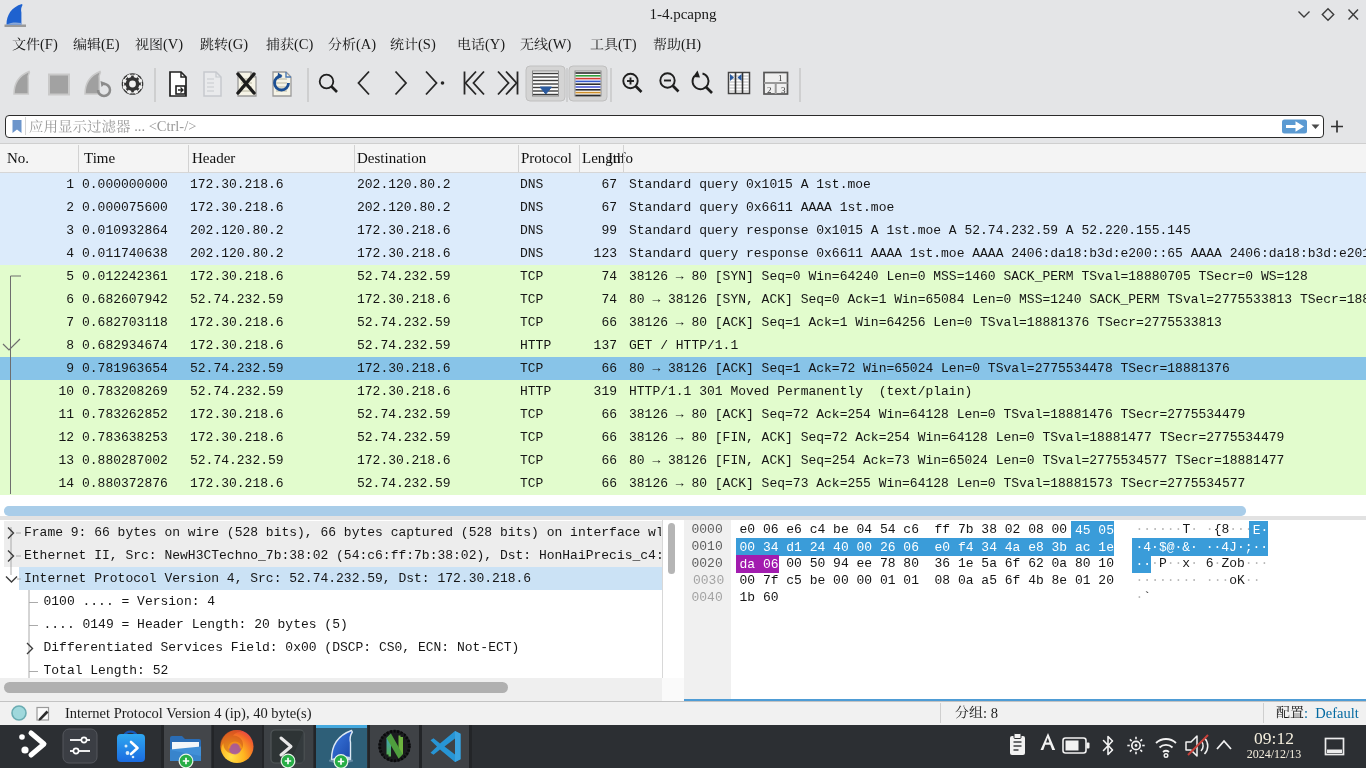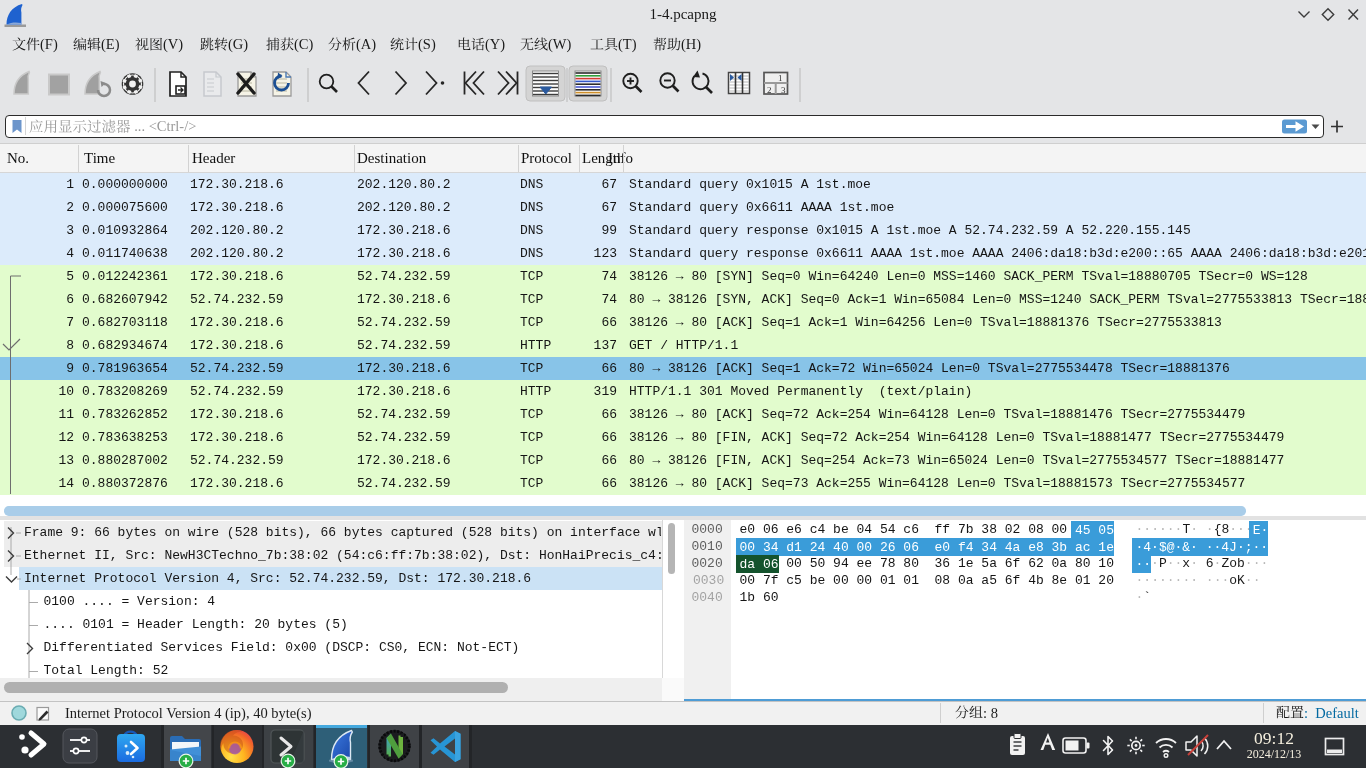--- a/index.html
+++ b/index.html
@@ -227,21 +227,21 @@
 </svg>
 <div class="abs" style="left:4px;top:506px;width:1242px;height:9.5px;border-radius:4.7px;background:#a9cde9"></div>
 <div class="abs" style="left:0;top:515.5px;width:1366px;height:4px;background:#e2e2e2"></div>
 <div class="abs" style="left:0;top:519.5px;width:683px;height:158.5px;background:#fff"></div>
 <div class="abs" style="left:4px;top:521px;width:658px;height:46px;background:#ededed"></div>
 <div class="abs" style="left:19px;top:567px;width:643px;height:23px;background:#cbe2f5"></div>
 <div class="abs mono" style="left:24px;top:521px;width:637px;height:23px;line-height:23px;overflow:hidden">Frame 9: 66 bytes on wire (528 bits), 66 bytes captured (528 bits) on interface wl</div>
 <div class="abs mono" style="left:24px;top:544px;width:637px;height:23px;line-height:23px;overflow:hidden">Ethernet II, Src: NewH3CTechno_7b:38:02 (54:c6:ff:7b:38:02), Dst: HonHaiPrecis_c4:</div>
 <div class="abs mono" style="left:24px;top:567px;width:637px;height:23px;line-height:23px;overflow:hidden">Internet Protocol Version 4, Src: 52.74.232.59, Dst: 172.30.218.6</div>
 <div class="abs mono" style="left:43.5px;top:590px;width:617.5px;height:23px;line-height:23px;overflow:hidden">0100 .... = Version: 4</div>
-<div class="abs mono" style="left:43.5px;top:613px;width:617.5px;height:23px;line-height:23px;overflow:hidden">.... 0101 = Header Length: 20 bytes (5)</div>
+<div class="abs mono" style="left:43.5px;top:613px;width:617.5px;height:23px;line-height:23px;overflow:hidden">.... 0149 = Header Length: 20 bytes (5)</div>
 <div class="abs mono" style="left:43.5px;top:636px;width:617.5px;height:23px;line-height:23px;overflow:hidden">Differentiated Services Field: 0x00 (DSCP: CS0, ECN: Not-ECT)</div>
 <div class="abs mono" style="left:43.5px;top:659px;width:617.5px;height:19px;line-height:23px;overflow:hidden">Total Length: 52</div>
 <svg class="abs" style="left:0;top:519.5px" width="45" height="159" viewBox="0 0 45 159">
 <line x1="11" y1="7" x2="11" y2="55" stroke="#aaa" stroke-width="1"></line>
 <line x1="29" y1="70" x2="29" y2="158" stroke="#aaa" stroke-width="1"></line>
 <line x1="29" y1="82.5" x2="38" y2="82.5" stroke="#aaa" stroke-width="1"></line>
 <line x1="29" y1="105.5" x2="38" y2="105.5" stroke="#aaa" stroke-width="1"></line>
 <line x1="29" y1="151.5" x2="38" y2="151.5" stroke="#aaa" stroke-width="1"></line>
 <line x1="16" y1="13" x2="21" y2="13" stroke="#aaa" stroke-width="1"></line>
 <line x1="16" y1="36" x2="21" y2="36" stroke="#aaa" stroke-width="1"></line>
@@ -258,21 +258,21 @@
 <div class="abs" style="left:4px;top:682px;width:504px;height:11px;border-radius:5.5px;background:#b0b0b0"></div>
 <div class="abs" style="left:683.5px;top:519.5px;width:682.5px;height:179.5px;background:#fff"></div>
 <div class="abs" style="left:683.5px;top:519.5px;width:47.5px;height:179.5px;background:#f0f0f0"></div>
 <div class="abs mono" style="left:691.5px;top:521px;line-height:17px;color:#5f5f5f">0000</div>
 <div class="abs mono" style="left:691.5px;top:538px;line-height:17px;color:#5f5f5f">0010</div>
 <div class="abs mono" style="left:691.5px;top:555px;line-height:17px;color:#5f5f5f">0020</div>
 <div class="abs mono" style="left:693px;top:572px;line-height:17px;color:#a3a3a3">0030</div>
 <div class="abs mono" style="left:691.5px;top:589px;line-height:17px;color:#a3a3a3">0040</div>
 <div class="abs mono" style="left:739.5px;top:521px;line-height:17px">e0 06 e6 c4 be 04 54 c6&nbsp; ff 7b 38 02 08 00 <span style="padding:1.5px 0 1.5px 4px;margin-left:-4px;background:#3a9cd9;color:#fff">45 05</span></div>
 <div class="abs mono" style="left:739.5px;top:538px;line-height:17px"><span style="padding:1.5px 0 1.5px 4px;margin-left:-4px;background:#3a9cd9;color:#fff">00 34 d1 24 40 00 26 06&nbsp; e0 f4 34 4a e8 3b ac 1e</span></div>
-<div class="abs mono" style="left:739.5px;top:555px;line-height:17px"><span style="padding:1.5px 0 1.5px 4px;margin-left:-4px;background:#14532d;color:#fff">da 06</span> 00 50 94 ee 78 80&nbsp; 36 1e 5a 6f 62 0a 80 10</div>
+<div class="abs mono" style="left:739.5px;top:555px;line-height:17px"><span style="padding:1.5px 0 1.5px 4px;margin-left:-4px;background:#a21caf;color:#fff">da 06</span> 00 50 94 ee 78 80&nbsp; 36 1e 5a 6f 62 0a 80 10</div>
 <div class="abs mono" style="left:739.5px;top:572px;line-height:17px">00 7f c5 be 00 00 01 01&nbsp; 08 0a a5 6f 4b 8e 01 20</div>
 <div class="abs mono" style="left:739.5px;top:589px;line-height:17px">1b 60</div>
 <div class="abs mono" style="left:1135.5px;top:521px;line-height:17px;color:#191919"><span style="color:#b9b9b9">·</span><span style="color:#b9b9b9">·</span><span style="color:#b9b9b9">·</span><span style="color:#b9b9b9">·</span><span style="color:#b9b9b9">·</span><span style="color:#b9b9b9">·</span>T<span style="color:#b9b9b9">·</span> <span style="color:#b9b9b9">·</span>{8<span style="color:#b9b9b9">·</span><span style="color:#b9b9b9">·</span><span style="color:#b9b9b9">·</span><span style="padding:1.5px 0 1.5px 4px;margin-left:-4px;background:#3a9cd9;color:#fff">E·</span></div>
 <div class="abs mono" style="left:1135.5px;top:538px;line-height:17px;color:#191919"><span style="padding:1.5px 0 1.5px 4px;margin-left:-4px;background:#3a9cd9;color:#fff">·4·$@·&amp;· ··4J·;··</span></div>
 <div class="abs mono" style="left:1135.5px;top:555px;line-height:17px;color:#191919"><span style="padding:1.5px 0 1.5px 4px;margin-left:-4px;background:#3a9cd9;color:#fff">··</span><span style="color:#b9b9b9">·</span>P<span style="color:#b9b9b9">·</span><span style="color:#b9b9b9">·</span>x<span style="color:#b9b9b9">·</span> 6<span style="color:#b9b9b9">·</span>Zob<span style="color:#b9b9b9">·</span><span style="color:#b9b9b9">·</span><span style="color:#b9b9b9">·</span></div>
 <div class="abs mono" style="left:1135.5px;top:572px;line-height:17px;color:#191919"><span style="color:#b9b9b9">·</span><span style="color:#b9b9b9">·</span><span style="color:#b9b9b9">·</span><span style="color:#b9b9b9">·</span><span style="color:#b9b9b9">·</span><span style="color:#b9b9b9">·</span><span style="color:#b9b9b9">·</span><span style="color:#b9b9b9">·</span> <span style="color:#b9b9b9">·</span><span style="color:#b9b9b9">·</span><span style="color:#b9b9b9">·</span>oK<span style="color:#b9b9b9">·</span><span style="color:#b9b9b9">·</span></div>
 <div class="abs mono" style="left:1135.5px;top:589px;line-height:17px;color:#191919"><span style="color:#b9b9b9">·</span>`</div>
 <div class="abs" style="left:683.5px;top:699px;width:682.5px;height:2px;background:#4e9cd5"></div>
 <div class="abs" style="left:0;top:701px;width:1366px;height:24px;background:#f1f1f1;border-top:1px solid #c3c3c3"></div>
 <svg class="abs" style="left:10px;top:704px" width="42" height="18" viewBox="0 0 42 18">

